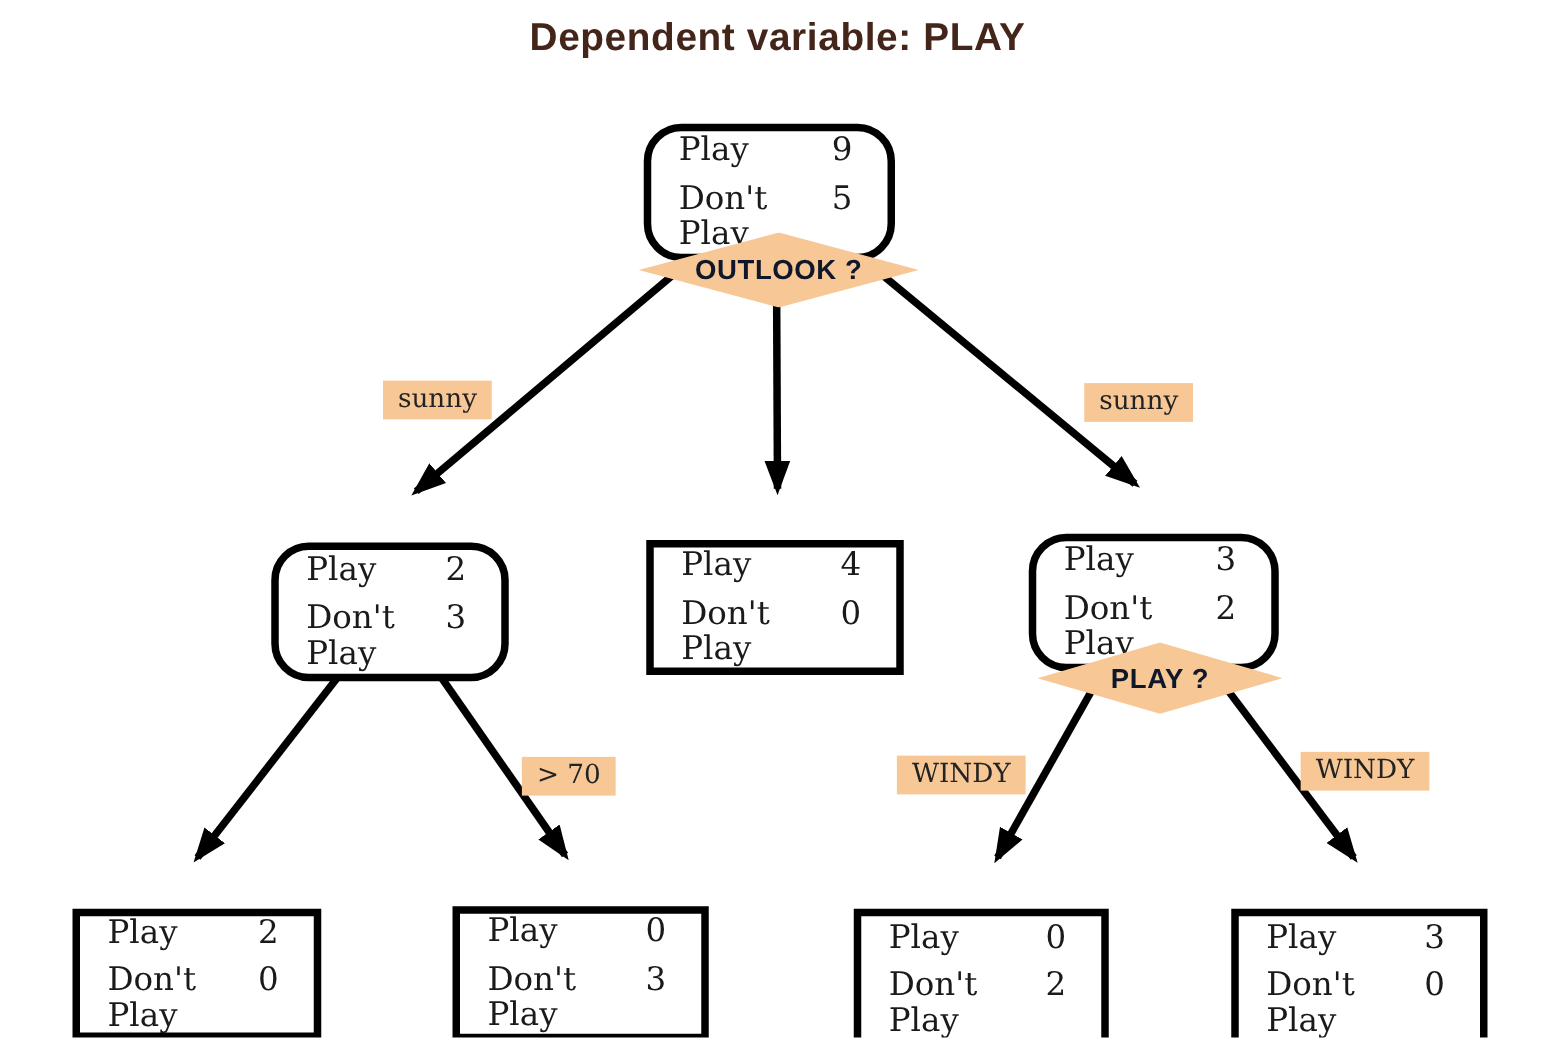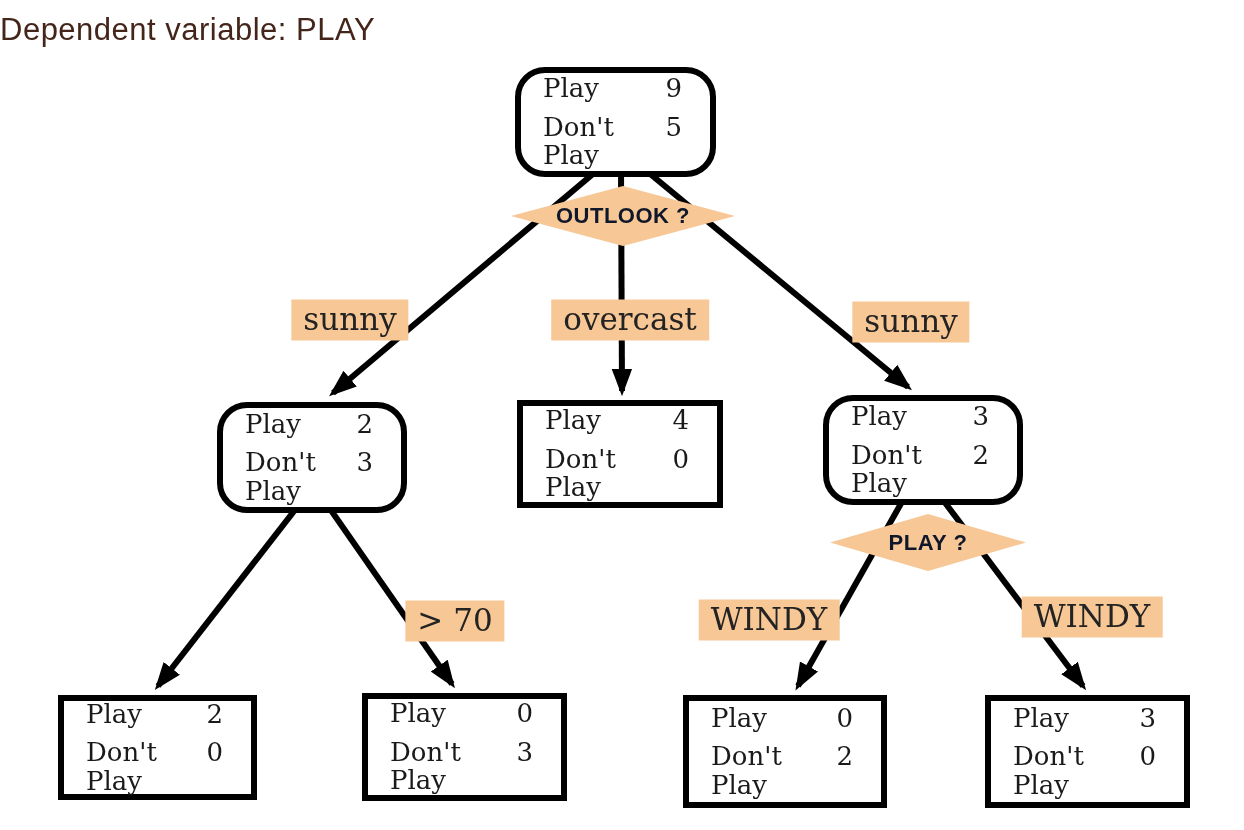--- a/index.html
+++ b/index.html
@@ -8,45 +8,45 @@
     --title:#44251a;
     --ink:#1a1a1a;
   }
   *{margin:0;padding:0;box-sizing:border-box;}
   body{background:#ffffff;font-family:"DejaVu Serif", serif;}
   .canvas{
     position:relative;width:1244px;height:830px;background:#ffffff;overflow:hidden;
   }
   .edges{position:absolute;left:0;top:0;width:1244px;height:830px;}
   .title{
-    position:absolute;left:0;top:12px;width:100%;text-align:left;
-    font-family:"Liberation Sans", sans-serif;font-weight:normal;font-size:31px;
+    position:absolute;left:0;top:12px;width:100%;text-align:center;
+    font-family:"Liberation Sans", sans-serif;font-weight:bold;font-size:31px;
     color:var(--title);letter-spacing:0.5px;
   }
   .node{
     position:absolute;background:#ffffff;border:6px solid var(--edge);
     display:flex;flex-direction:column;justify-content:center;gap:10px;
-    padding:0 28px 0 22px;color:var(--ink);
+    padding:0 28px 0 22px;color:var(--ink);margin-top:32px;
   }
   .node.rounded{border-radius:30px;}
   .node .row{display:flex;justify-content:space-between;align-items:baseline;
     font-size:26px;line-height:1.1;}
   .node .val{font-size:26px;}
   .diamond{position:absolute;}
   .diamond svg{position:absolute;left:0;top:0;width:100%;height:100%;}
   .diamond .dtext{
     position:absolute;left:0;top:0;width:100%;height:100%;
     display:flex;align-items:center;justify-content:center;
     font-family:"Liberation Sans", sans-serif;font-weight:bold;font-size:22px;
     color:#0f172a;letter-spacing:0.5px;
   }
   .branch-label{
     position:absolute;transform:translate(-50%,-50%);
     background:var(--accent);color:#232323;
-    font-size:31px;line-height:1.0;padding:4px 12px 6px 12px;white-space:nowrap;
+    font-size:21px;line-height:1.0;padding:4px 12px 6px 12px;white-space:nowrap;
   }
 </style>
 </head>
 <body>
 
 <div class="canvas">
 
   <svg class="edges" viewBox="0 0 1244 830">
     <defs>
       <marker id="arrow" viewBox="0 0 8 6" refX="6.5" refY="3" markerWidth="4.6" markerHeight="4.2" orient="auto-start-reverse">
@@ -76,21 +76,20 @@
   </div>
 
   <div class="diamond" style="left:511px;top:186px;width:224px;height:60px">
     <svg viewBox="0 0 100 100" preserveAspectRatio="none">
       <polygon points="0,50 50,0 100,50 50,100" fill="#f7c795"></polygon>
     </svg>
     <div class="dtext">OUTLOOK ?</div>
   </div>
 
   <div class="branch-label" style="left:350px;top:320px">sunny</div>
-  <div class="branch-label" style="left:630px;top:320px">overcast</div>
   <div class="branch-label" style="left:911px;top:322px">sunny</div>
 
   <div class="node rounded" style="left:217px;top:402px;width:190px;height:111px">
     <div class="row">
       <span>Play</span>
       <span class="val">2</span>
     </div>
     <div class="row">
       <span>Don't Play</span>
       <span class="val">3</span>

